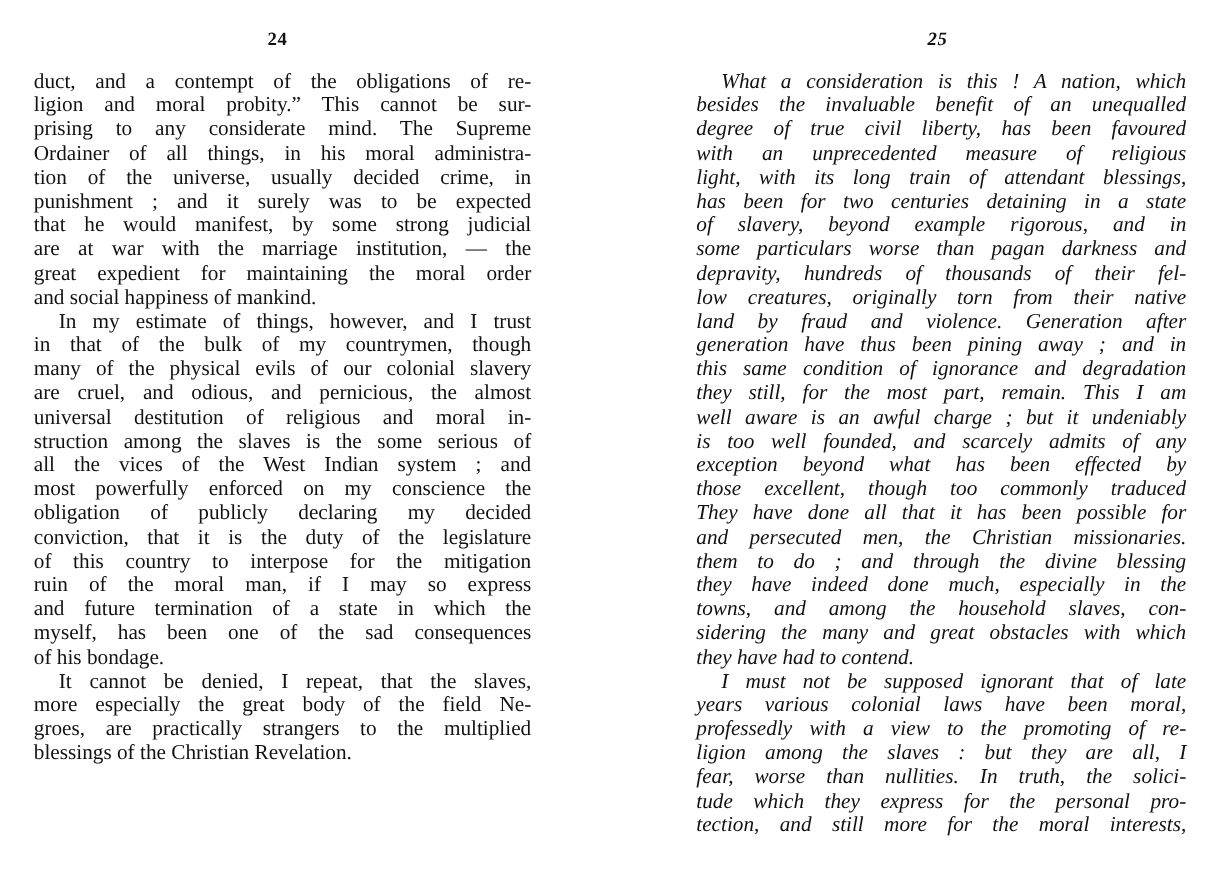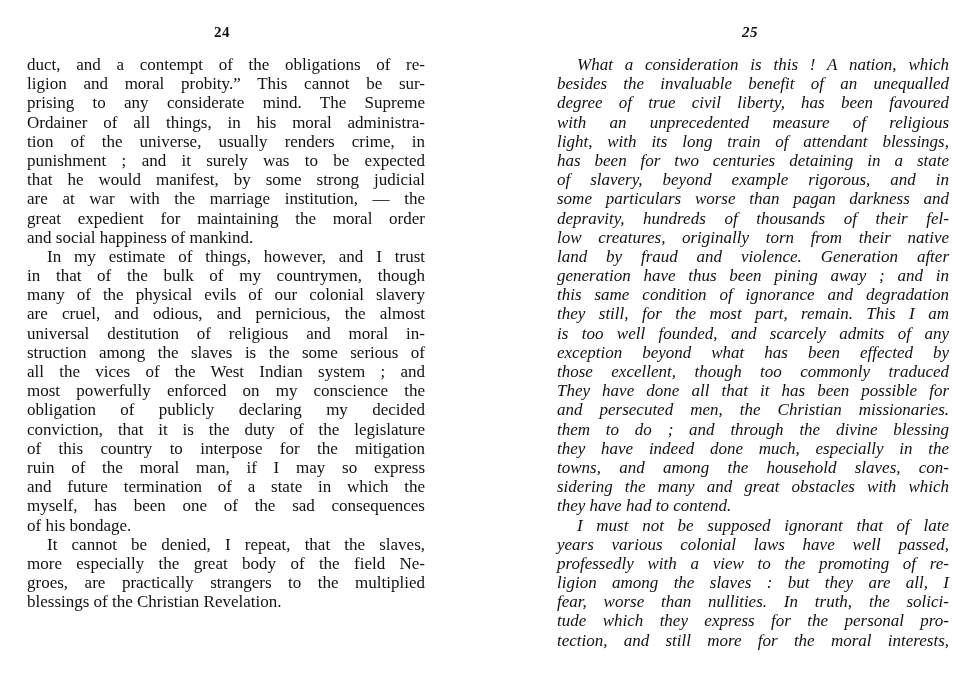--- a/index.html
+++ b/index.html
@@ -56,21 +56,21 @@
 </head>
 <body>
 
 <div class="page" id="page-left">
   <div class="page-number">24</div>
   <div class="lines">
       <div class="line">duct, and a contempt of the obligations of re-</div>
       <div class="line">ligion and moral probity.”   This cannot be sur-</div>
       <div class="line">prising to any considerate mind.   The Supreme</div>
       <div class="line">Ordainer of all things, in his moral administra-</div>
-      <div class="line">tion of the universe, usually renders crime, in</div>
+      <div class="line">tion of the universe, usually decided crime, in</div>
       <div class="line">punishment ; and it surely was to be expected</div>
       <div class="line">that he would manifest, by some strong judicial</div>
       <div class="line">are at war with the marriage institution, — the</div>
       <div class="line">great expedient for maintaining the moral order</div>
       <div class="line last">and social happiness of mankind.</div>
       <div class="line indent">In my estimate of things, however, and I trust</div>
       <div class="line">in that of the bulk of my countrymen, though</div>
       <div class="line">many of the physical evils of our colonial slavery</div>
       <div class="line">are cruel, and odious, and pernicious, the almost</div>
       <div class="line">universal destitution of religious and moral in-</div>
@@ -101,31 +101,32 @@
       <div class="line">light, with its long train of attendant blessings,</div>
       <div class="line">has been for two centuries detaining in a state</div>
       <div class="line">of slavery, beyond example rigorous, and in</div>
       <div class="line">some particulars worse than pagan darkness and</div>
       <div class="line">depravity, hundreds of thousands of their fel-</div>
       <div class="line">low creatures, originally torn from their native</div>
       <div class="line">land by fraud and violence.   Generation after</div>
       <div class="line">generation have thus been pining away ; and in</div>
       <div class="line">this same condition of ignorance and degradation</div>
       <div class="line">they still, for the most part, remain.   This I am</div>
+      <div class="line">well aware is an awful charge ; but it undeniably</div>
       <div class="line">is too well founded, and scarcely admits of any</div>
       <div class="line">exception beyond what has been effected by</div>
       <div class="line">those excellent, though too commonly traduced</div>
       <div class="line">They have done all that it has been possible for</div>
       <div class="line">and persecuted men, the Christian missionaries.</div>
       <div class="line">them to do ; and through the divine blessing</div>
       <div class="line">they have indeed done much, especially in the</div>
       <div class="line">towns, and among the household slaves, con-</div>
       <div class="line">sidering the many and great obstacles with which</div>
       <div class="line last">they have had to contend.</div>
       <div class="line indent">I must not be supposed ignorant that of late</div>
-      <div class="line">years various colonial laws have well passed,</div>
+      <div class="line">years various colonial laws have been moral,</div>
       <div class="line">professedly with a view to the promoting of re-</div>
       <div class="line">ligion among the slaves : but they are all, I</div>
       <div class="line">fear, worse than nullities.   In truth, the solici-</div>
       <div class="line">tude which they express for the personal pro-</div>
       <div class="line">tection, and still more for the moral interests,</div>
     </div>
 </div>
 
 </body></html>

